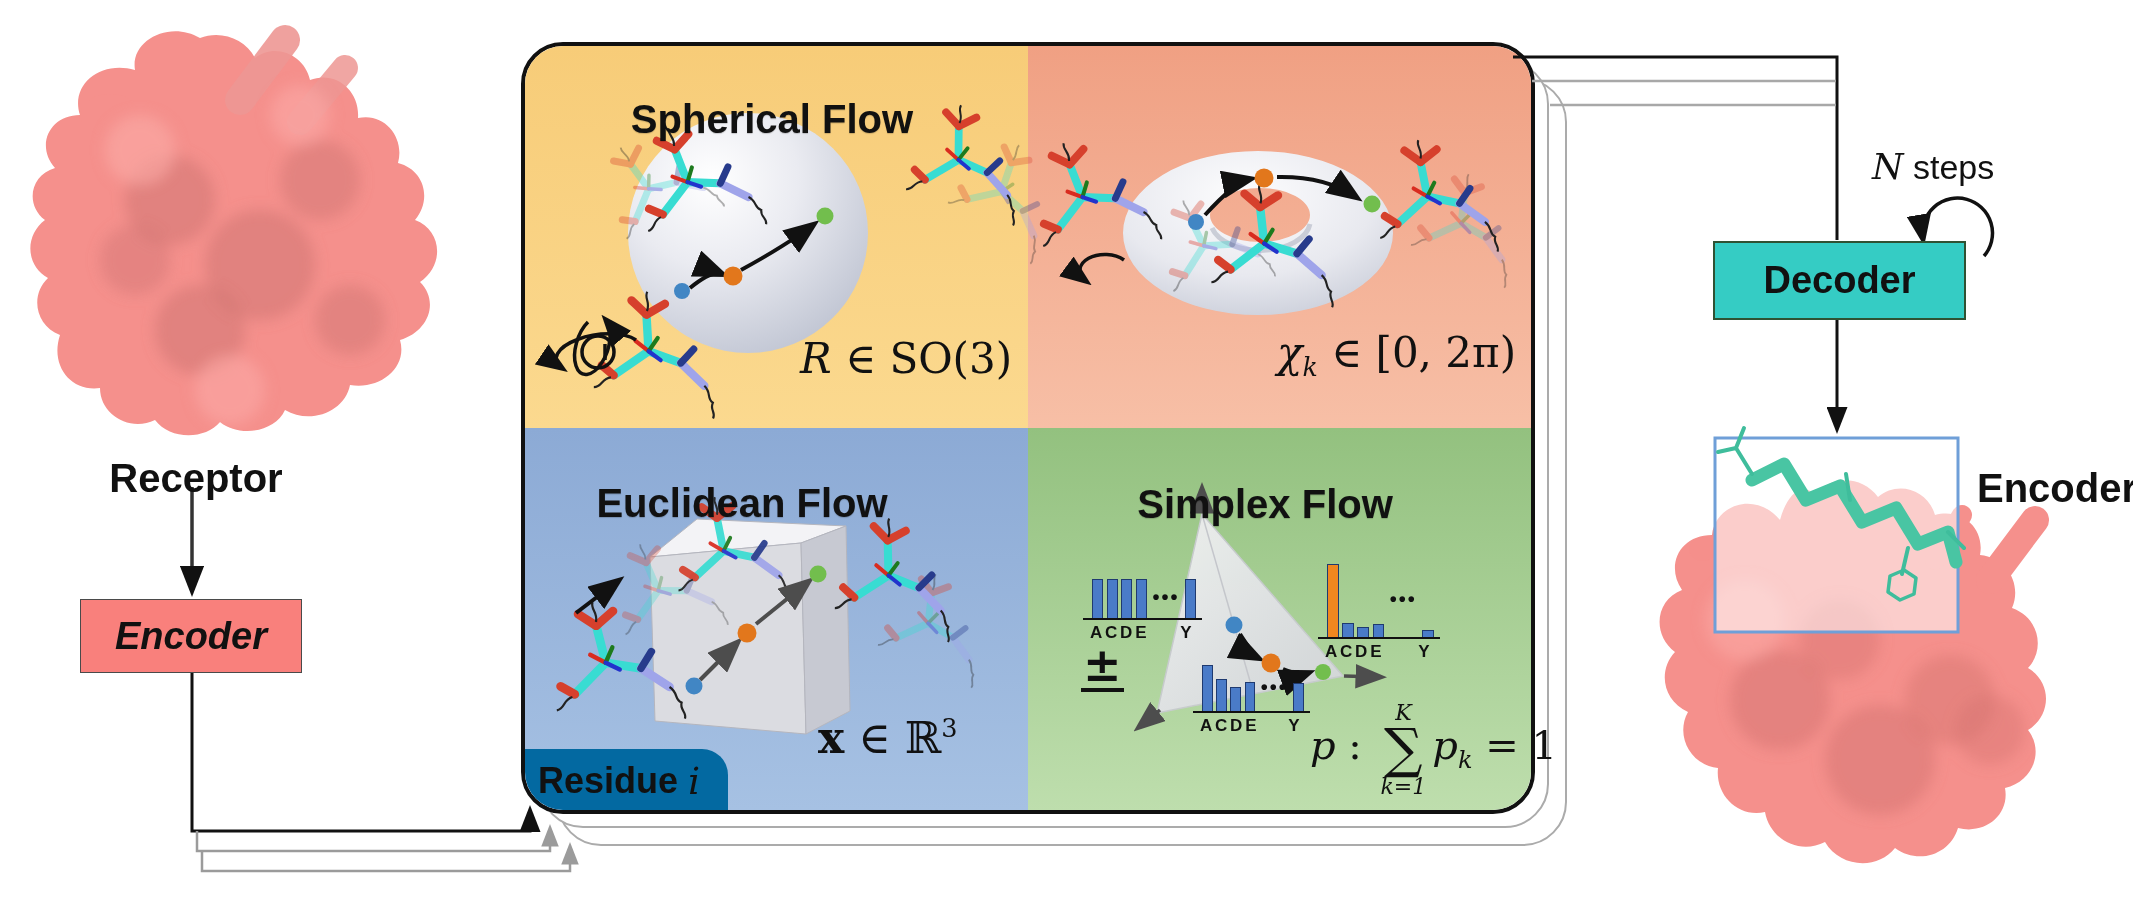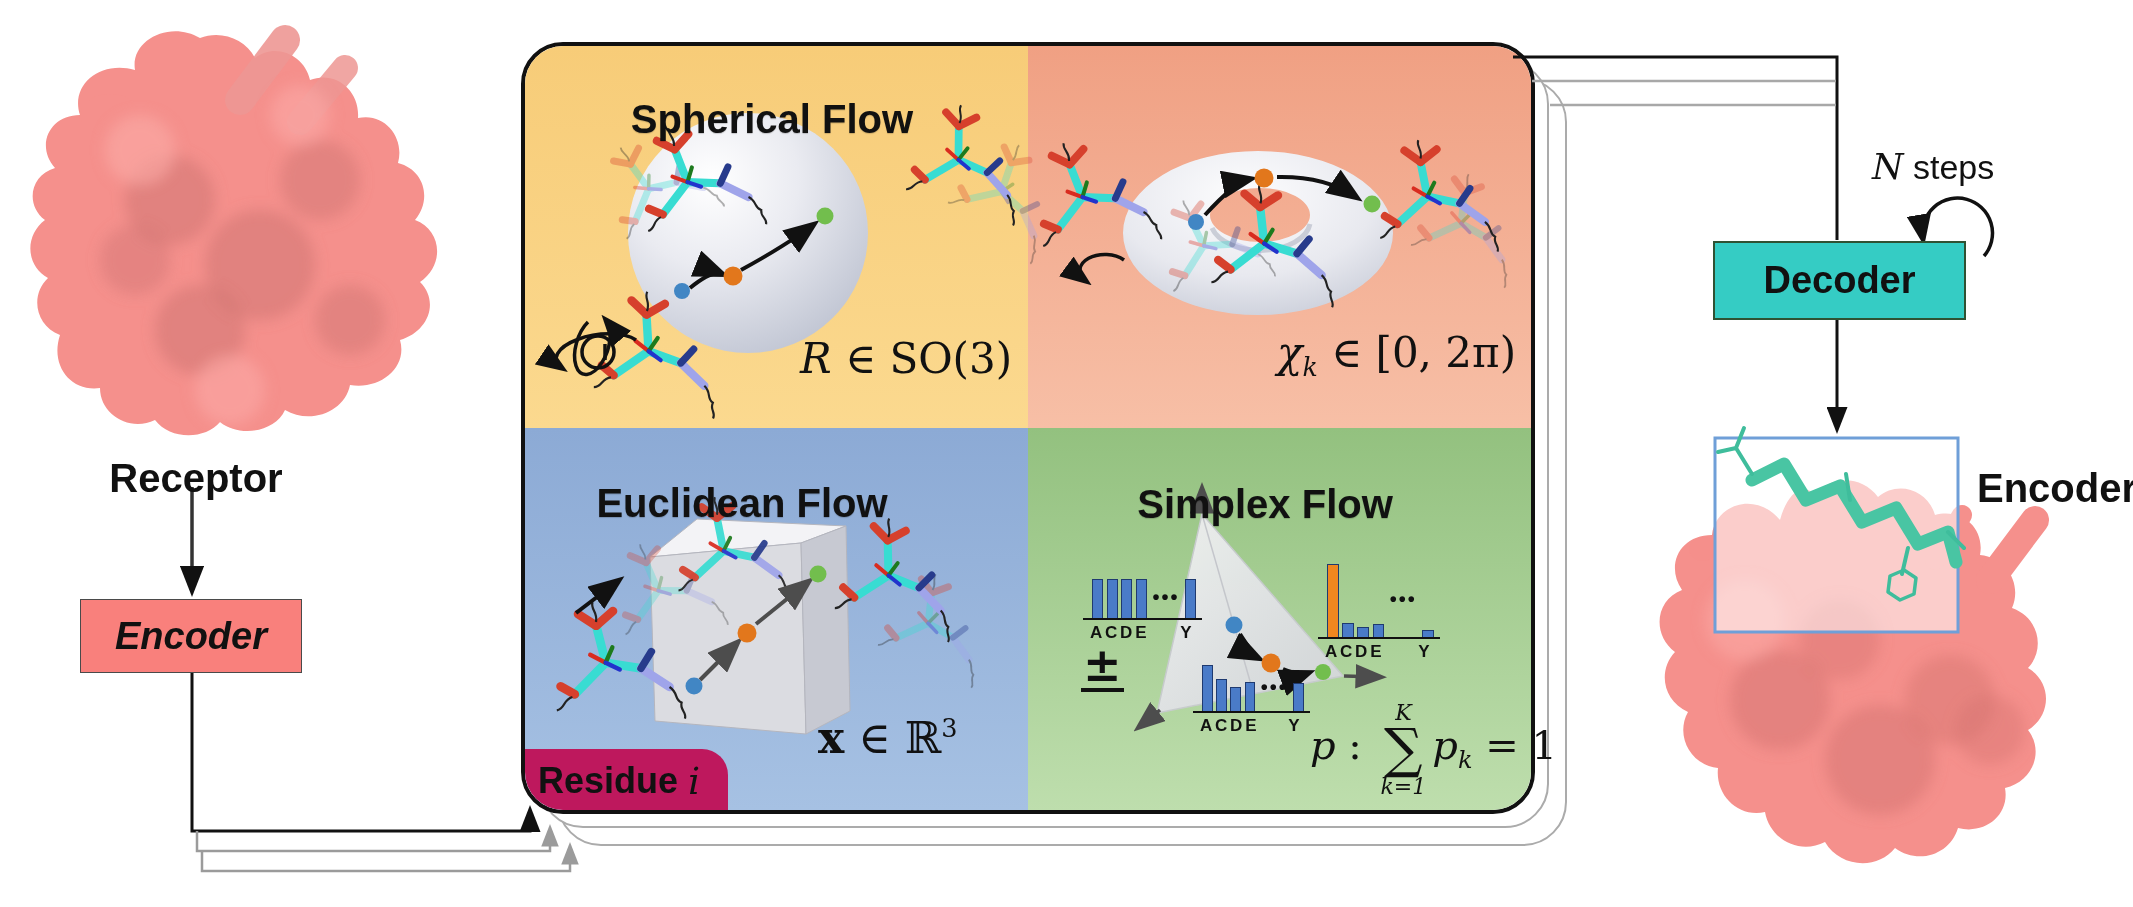--- a/index.html
+++ b/index.html
@@ -14,21 +14,21 @@
   .panel{position:absolute;left:521px;top:42px;width:1006px;height:764px;border-radius:42px;
          border:4.5px solid #111;overflow:hidden;display:grid;
          grid-template-columns:1fr 1fr;grid-template-rows:1fr 1fr;z-index:2;}
   .q{position:relative;}
   .q-spherical{background:linear-gradient(180deg,#F7CC78 0%,#FAD popup 0%,#FBD98F 100%);
                background:linear-gradient(180deg,#F7CC78 0%,#FBD98F 100%);}
   .q-toric{background:linear-gradient(180deg,#F0A083 0%,#F7BFA6 100%);}
   .q-euclidean{background:linear-gradient(180deg,#8CAAD5 0%,#A6C1E3 100%);}
   .q-simplex{background:linear-gradient(180deg,#93C17F 0%,#BEDEAD 100%);}
   
-  .residue-badge{position:absolute;left:-3px;bottom:-3px;width:190px;height:64px;background:#be185d;
+  .residue-badge{position:absolute;left:-3px;bottom:-3px;width:190px;height:64px;background:#0369a1;
                  border-top-right-radius:26px;display:flex;align-items:center;padding-left:16px;
                  font:700 36px "Liberation Sans",sans-serif;z-index:5;}
   .residue-badge .idx{font:italic 400 38px "DejaVu Serif",serif;margin-left:10px;}
   
   svg.overlay{position:absolute;left:0;top:0;z-index:3;pointer-events:none;}
   
   .txt{position:absolute;z-index:5;white-space:nowrap;}
   .qtitle{font:700 40px "Liberation Sans",sans-serif;transform:translateX(-50%);
           text-shadow:0 1px 1px rgba(0,0,0,.18);margin-top:33px;}
   .biglabel{font:700 40px "Liberation Sans",sans-serif;margin-top:18px;}

